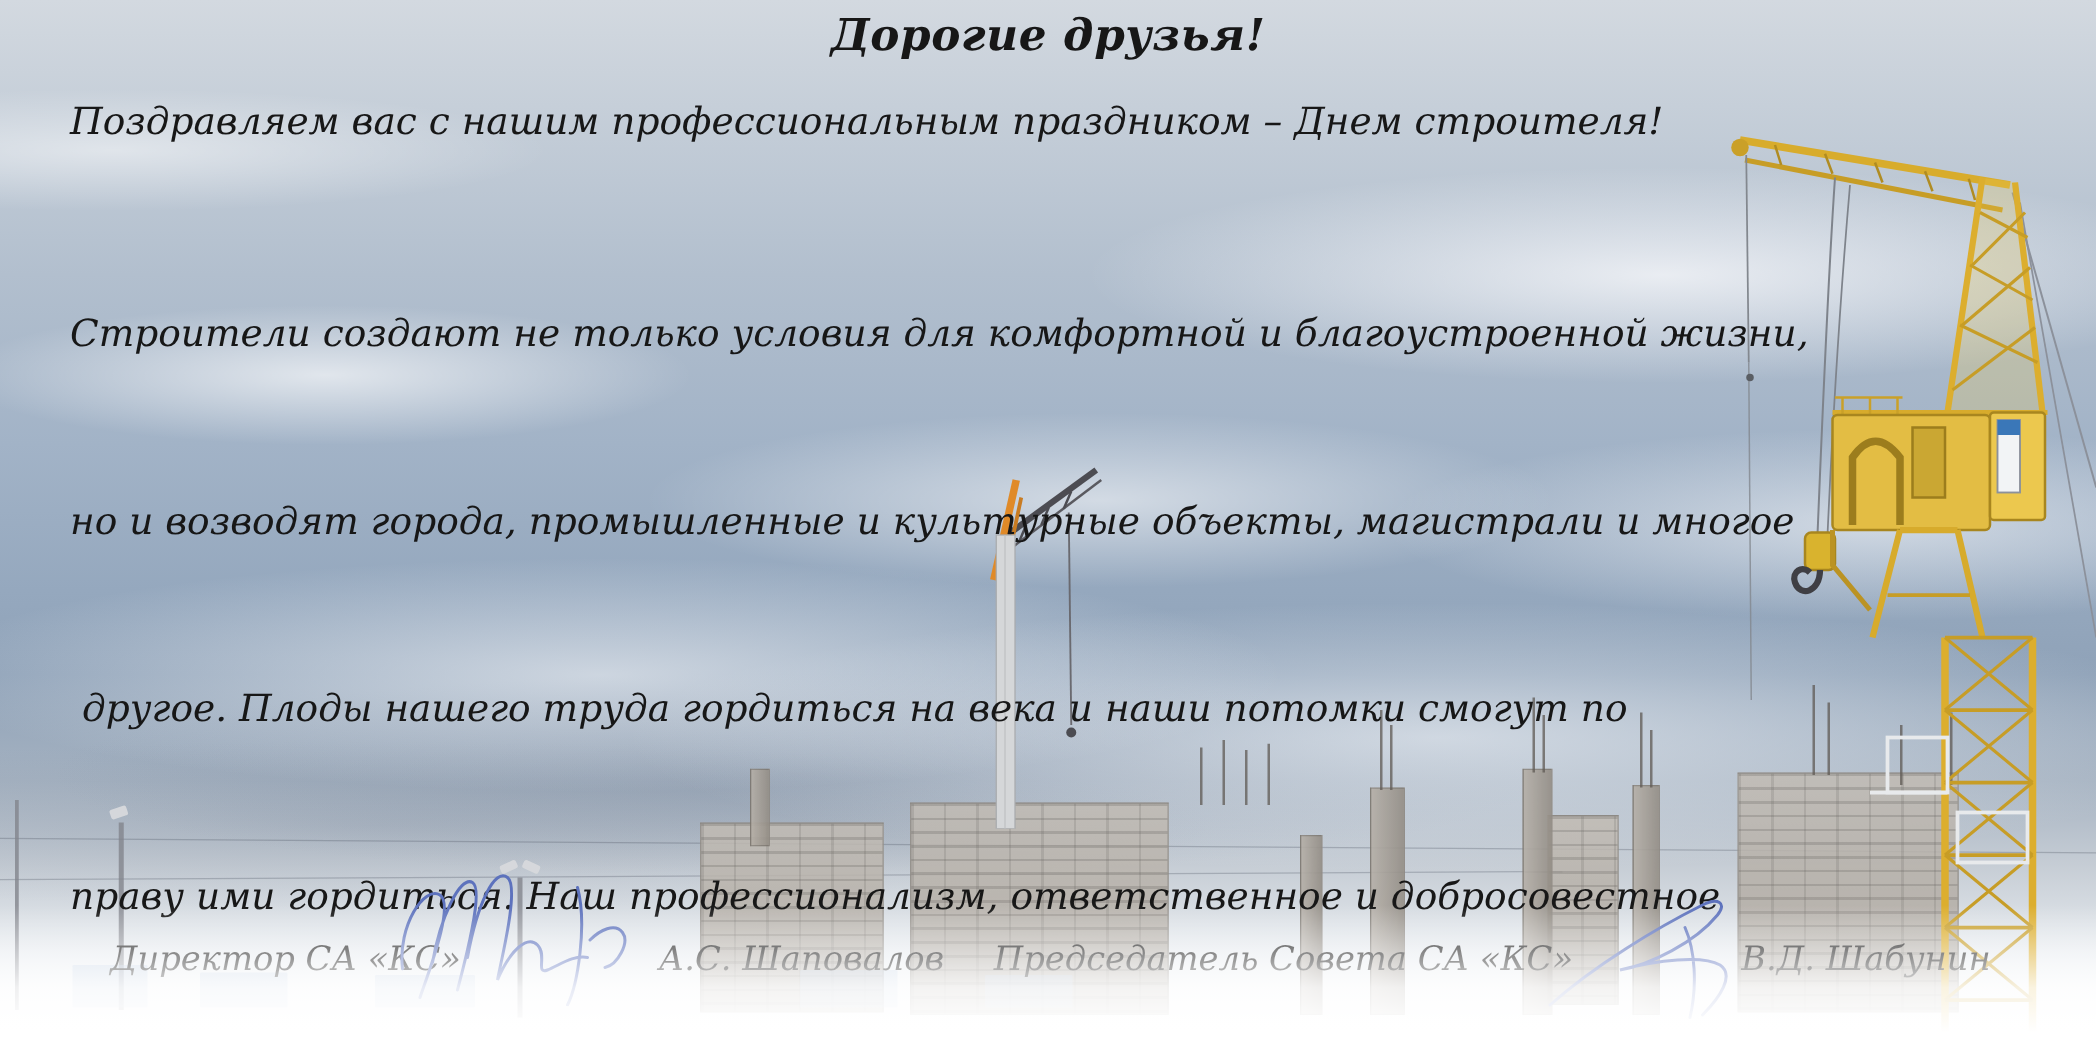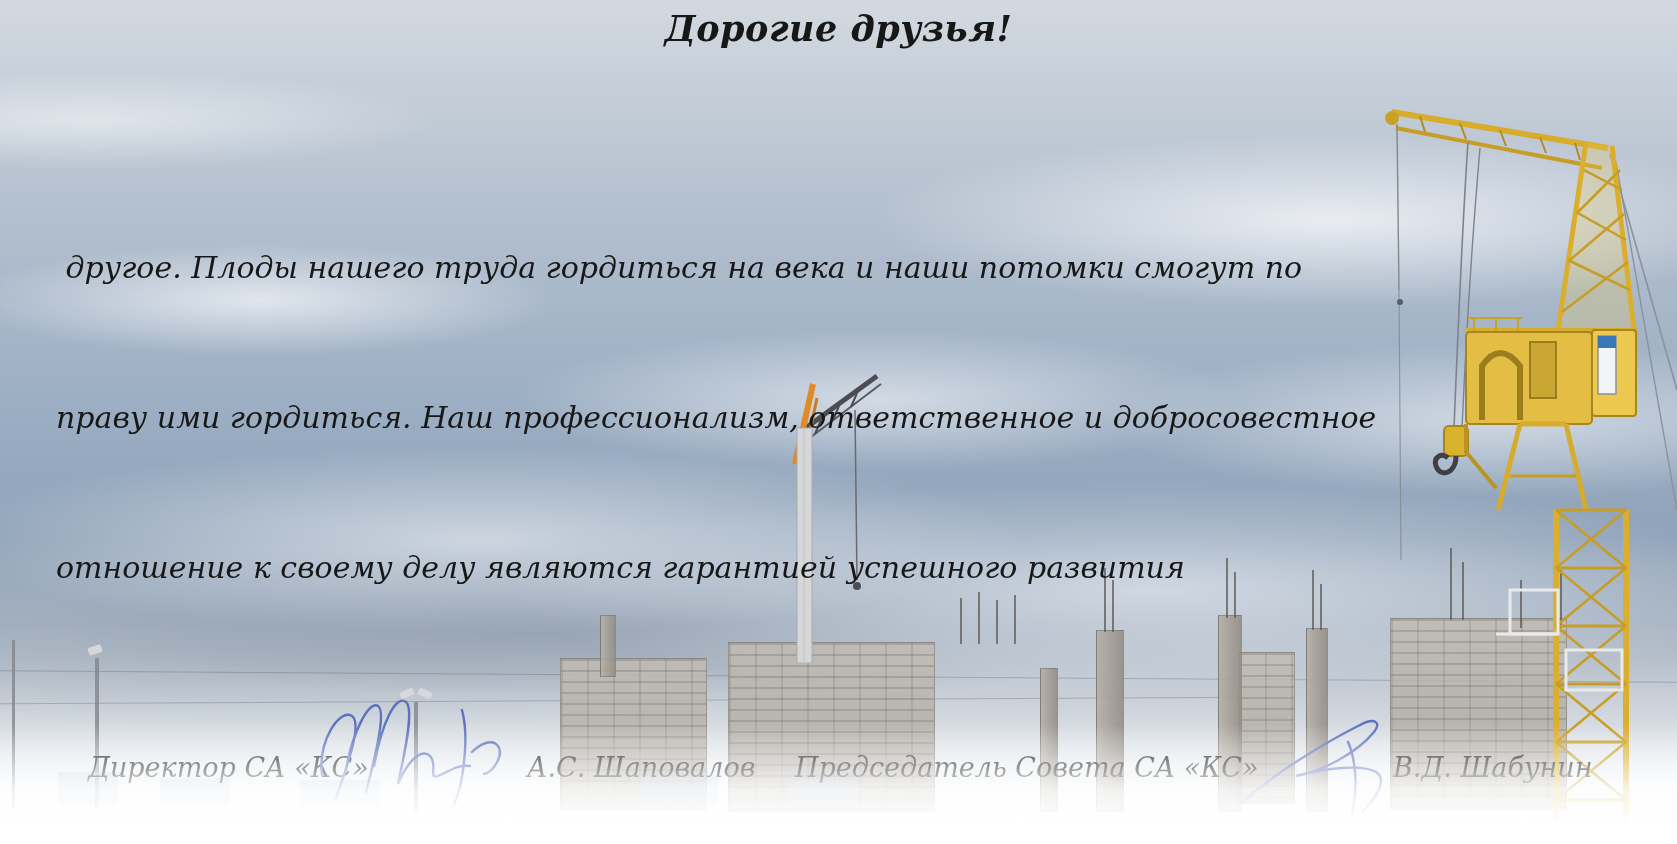--- a/index.html
+++ b/index.html
@@ -203,22 +203,25 @@
     <line x1="186" y1="652" x2="256" y2="710" stroke="#c79d26" stroke-width="2.5"></line>
     <line x1="256" y1="652" x2="186" y2="710" stroke="#c79d26" stroke-width="2.5"></line>
     <line x1="186" y1="710" x2="256" y2="710" stroke="#c79d26" stroke-width="3"></line>
 
     <rect x="140" y="500" width="48" height="44" fill="none" stroke="#e8eaec" stroke-width="3"></rect>
     <line x1="126" y1="544" x2="188" y2="544" stroke="#e8eaec" stroke-width="3"></line>
     <rect x="196" y="560" width="56" height="40" fill="none" stroke="#e8eaec" stroke-width="3"></rect>
   </svg>
 
   <div class="title">Дорогие друзья!</div>
+  <div class="intro">Поздравляем вас с нашим профессиональным праздником – Днем строителя!</div>
 
   <div class="bodytext">
+    <div>Строители создают не только условия для комфортной и благоустроенной жизни,</div>
+    <div>но и возводят города, промышленные и культурные объекты, магистрали и многое</div>
     <div> другое. Плоды нашего труда гордиться на века и наши потомки смогут по</div>
     <div>праву ими гордиться. Наш профессионализм, ответственное и добросовестное</div>
     <div>отношение к своему делу являются гарантией успешного развития</div>
     
     
     
   </div>
 
   <div class="sigrow">
     <span class="sig-l-title">Директор СА «КС»</span>

